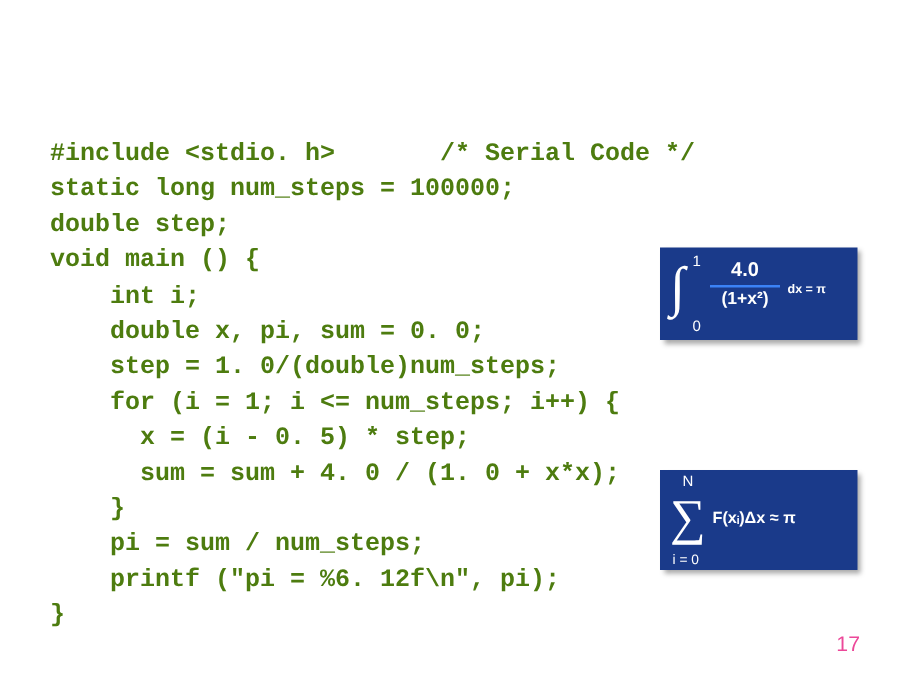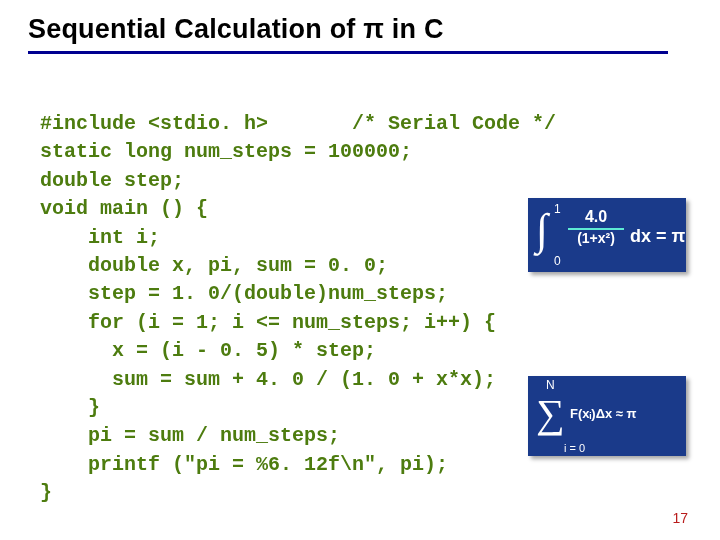--- a/index.html
+++ b/index.html
@@ -38,22 +38,22 @@
     font-size: 20px;
     font-weight: bold;
     line-height: 1.42;
     color: #4d7c0f;
     white-space: pre;
   }
   .page-number {
     position: absolute;
     right: 32px;
     bottom: 14px;
-    font-size: 14px;
-    color: #b91c1c;
+    font-size: 17px;
+    color: #ec4899;
   }
   .formula-box {
     position: absolute;
     background: #1a3a8a;
     color: #fff;
     font-family: Arial, Helvetica, sans-serif;
   }
   .formula1 {
     right: 34px;
     top: 198px;
@@ -90,70 +90,68 @@
   .f1-frac {
     position: absolute;
     left: 40px;
     top: 10px;
     width: 56px;
     text-align: center;
   }
   .f1-num {
     font-size: 16px;
     font-weight: bold;
-    border-bottom: 2px solid #5eead4;
+    border-bottom: 2px solid #3b82f6;
     padding-bottom: 2px;
     text-align: center;
   }
   .f1-den {
     font-size: 14px;
     font-weight: bold;
     padding-top: 0;
   }
   .f1-dx {
     position: absolute;
     left: 102px;
     top: 28px;
-    font-size: 18px;
+    font-size: 10px;
     font-weight: bold;
   }
   .f2-sigma {
     position: absolute;
     left: 8px;
     top: 14px;
     font-size: 40px;
     font-family: "Times New Roman", serif;
   }
   .f2-ub {
     position: absolute;
     left: 18px;
     top: 2px;
     font-size: 12px;
   }
   .f2-lb {
     position: absolute;
     left: 10px;
     bottom: 2px;
     font-size: 11px;
-    margin-left: 26px;
   }
   .f2-body {
     position: absolute;
     left: 42px;
     top: 30px;
     font-size: 13px;
     font-weight: bold;
   }
 </style>
 </head>
 <body>
 
 <div class="slide">
 
-  <div class="title">Sequential Calculation of π in C</div>
 
   <div class="code-block"><span>#include &lt;stdio. h&gt;       /* Serial Code */</span>
 <span>static long num_steps = 100000;</span>
 <span>double step;</span>
 <span>void main () {</span>
 <span>    int i;</span>
 <span>    double x, pi, sum = 0. 0;</span>
 <span>    step = 1. 0/(double)num_steps;</span>
 <span>    for (i = 1; i &lt;= num_steps; i++) {</span>
 <span>      x = (i - 0. 5) * step;</span>

